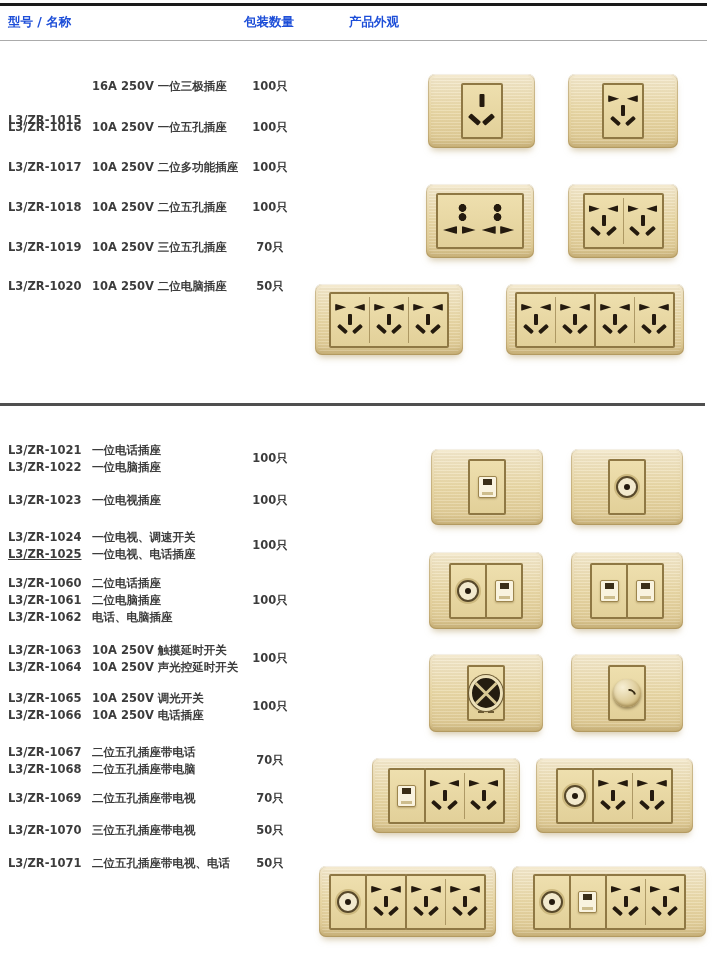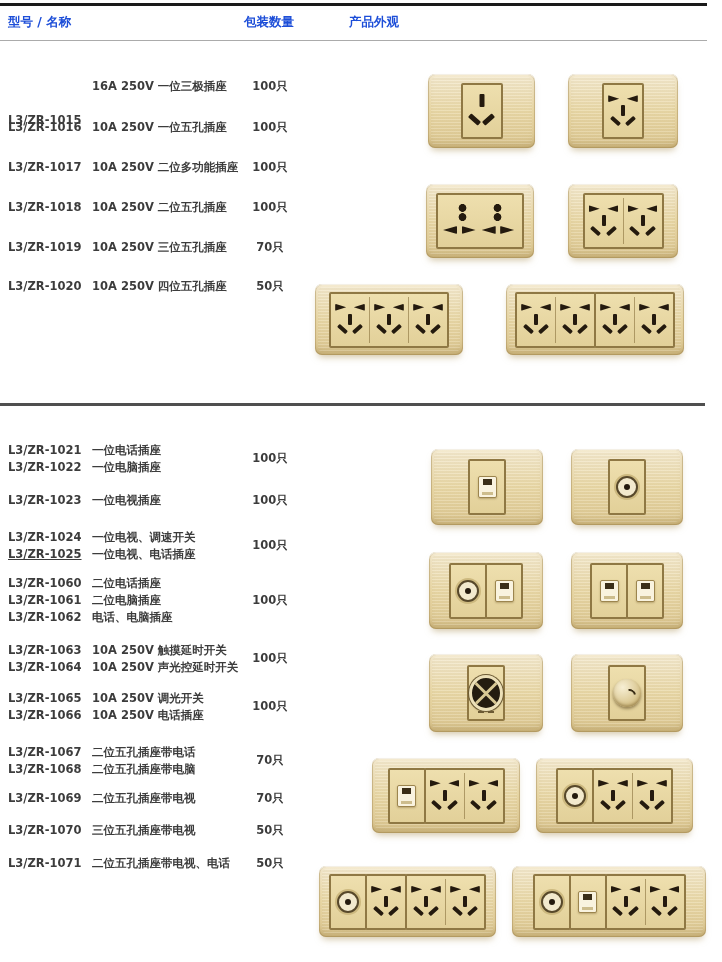--- a/index.html
+++ b/index.html
@@ -100,21 +100,21 @@
       <span class="txt model" style="top: 161px;">L3/ZR-1017</span>
       <span class="txt name" style="top: 161px;">10A 250V 二位多功能插座</span>
       <span class="txt qty" style="top: 161px;">100只</span>
       <span class="txt model" style="top: 201px;">L3/ZR-1018</span>
       <span class="txt name" style="top: 201px;">10A 250V 二位五孔插座</span>
       <span class="txt qty" style="top: 201px;">100只</span>
       <span class="txt model" style="top: 241px;">L3/ZR-1019</span>
       <span class="txt name" style="top: 241px;">10A 250V 三位五孔插座</span>
       <span class="txt qty" style="top: 241px;">70只</span>
       <span class="txt model" style="top: 280px;">L3/ZR-1020</span>
-      <span class="txt name" style="top: 280px;">10A 250V 四位五孔插座</span>
+      <span class="txt name" style="top: 280px;">10A 250V 二位电脑插座</span>
       <span class="txt qty" style="top: 280px;">50只</span>
       <span class="txt model" style="top: 444px;">L3/ZR-1021</span>
       <span class="txt name" style="top: 444px;">一位电话插座</span>
       <span class="txt model" style="top: 461px;">L3/ZR-1022</span>
       <span class="txt name" style="top: 461px;">一位电脑插座</span>
       <span class="txt model" style="top: 494px;">L3/ZR-1023</span>
       <span class="txt name" style="top: 494px;">一位电视插座</span>
       <span class="txt model" style="top: 531px;">L3/ZR-1024</span>
       <span class="txt name" style="top: 531px;">一位电视、调速开关</span>
       <span class="txt model" style="top: 548px; text-decoration: underline;">L3/ZR-1025</span>

